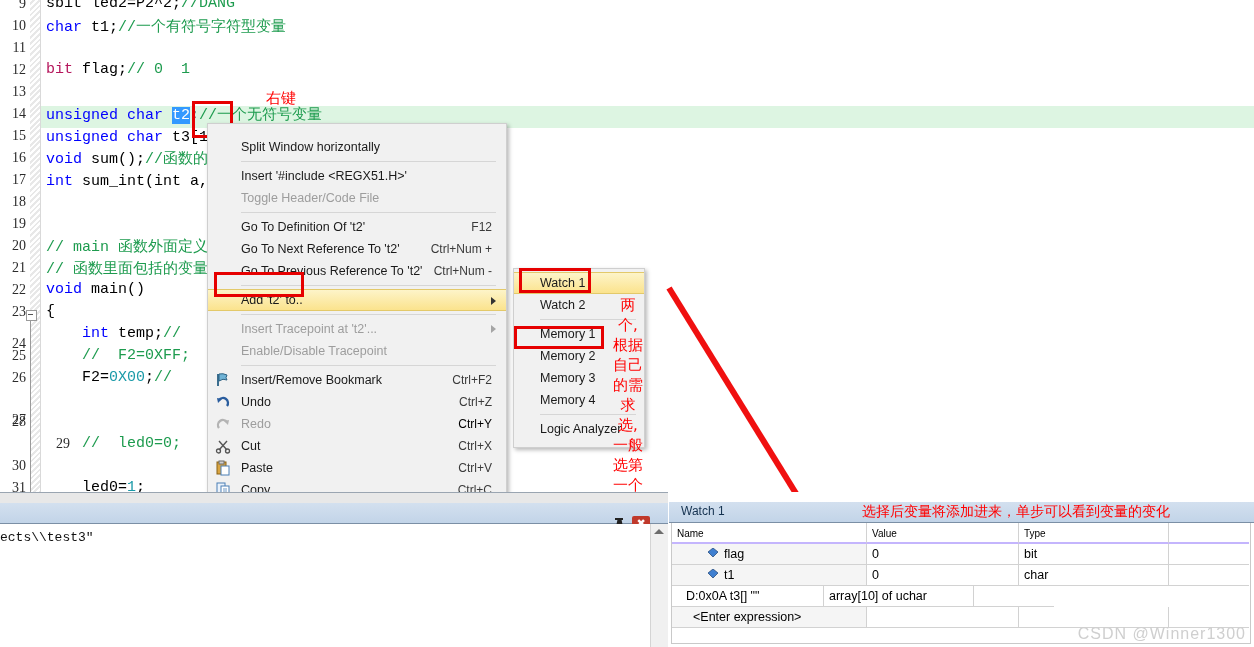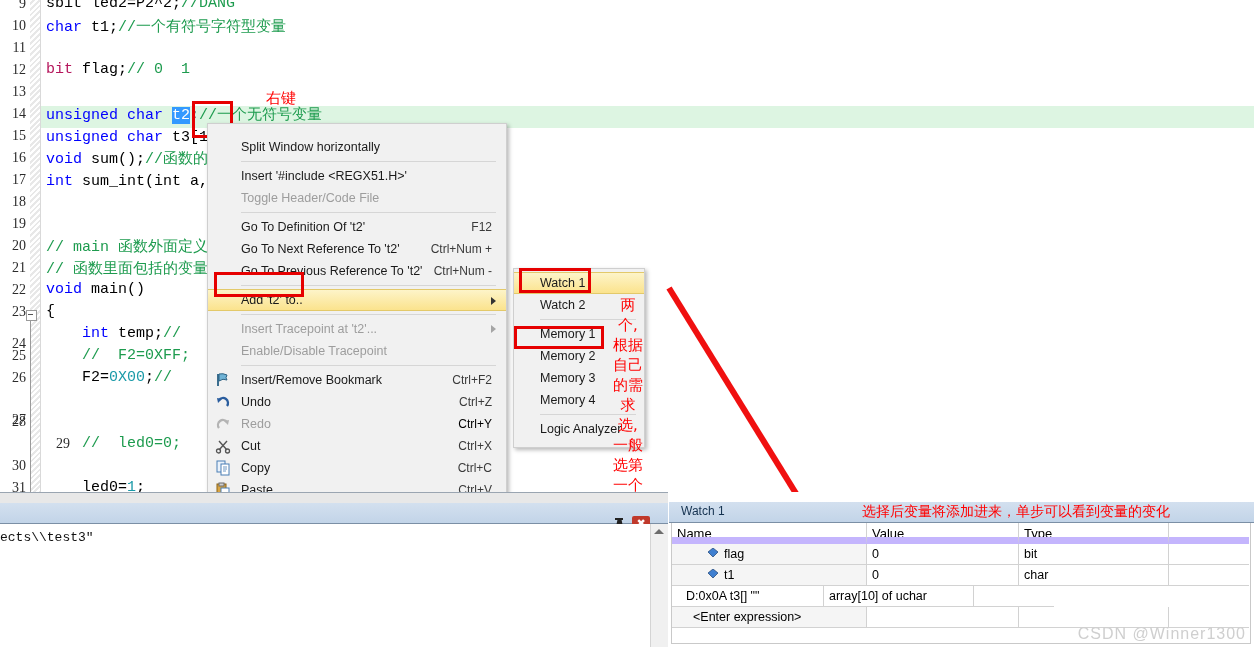--- a/index.html
+++ b/index.html
@@ -78,21 +78,21 @@
     color:#fff;font-size:11px;text-align:center;line-height:15px;font-weight:bold;border-radius:2px;}
 
   #watchpane{position:absolute;left:669px;top:492px;width:585px;height:155px;background:#fff;}
   #watch-tab{position:absolute;left:0;top:10px;width:585px;height:20px;
     background:linear-gradient(to bottom,#d3e0ef,#c2d4e8);border-bottom:1px solid #7b8fa5;}
   #watch-tab span{position:absolute;left:12px;top:2px;font-size:12px;color:#14314f;}
   #watch-grid{position:absolute;left:2px;top:31px;width:578px;height:120px;background:#fff;border:1px solid #c9c9c9;border-top:none;}
   .wrow{display:flex;height:21px;}
   .wcell{border-right:1px solid #d2d2d2;border-bottom:1px solid #d2d2d2;
     font-size:12.5px;line-height:21px;padding-left:5px;overflow:hidden;white-space:nowrap;box-sizing:border-box;}
-  .whdr .wcell{background:#fff;border-bottom:7px solid #c4b5fd;font-size:13px;}
+  .whdr .wcell{background:#fff;border-bottom:2px solid #c4b5fd;font-size:10px;}
   .c-name{width:195px;} .c-val{width:152px;} .c-type{width:150px;} .c-rest{width:80px;border-right:none;}
   .wrow.data .c-name{background:#f5f5f5;}
   .varicon{position:relative;display:inline-block;width:12px;height:11px;vertical-align:-1px;margin-right:5px;}
   .treedots{display:inline-block;width:30px;}
   .expander{display:inline-block;width:9px;height:9px;border:1px solid #9a9a9a;background:#fff;
       position:relative;vertical-align:1px;margin-right:2px;}
   .expander::before{content:"";position:absolute;left:1px;top:3px;width:5px;height:1px;background:#444;}
   .expander::after{content:"";position:absolute;left:3px;top:1px;width:1px;height:5px;background:#444;}
   #csdn{position:absolute;right:8px;bottom:4px;font-size:16px;color:#cfcfcf;letter-spacing:1px;}
 
@@ -199,32 +199,32 @@
         </span><span>Redo</span><span class="acc">Ctrl+Y</span></div>
       <div class="mi"><span class="mico">
           <svg width="16" height="16" viewBox="0 0 16 16">
             <path d="M4 3 L12 12 M12 3 L4 12" stroke="#555" stroke-width="1.4" fill="none"></path>
             <circle cx="3.5" cy="13" r="2" fill="none" stroke="#555" stroke-width="1.3"></circle>
             <circle cx="12.5" cy="13" r="2" fill="none" stroke="#555" stroke-width="1.3"></circle>
           </svg>
         </span><span>Cut</span><span class="acc">Ctrl+X</span></div>
       <div class="mi"><span class="mico">
           <svg width="16" height="16" viewBox="0 0 16 16">
+            <rect x="2" y="2" width="9" height="12" fill="#d9a441" stroke="#8a6216"></rect>
+            <rect x="4" y="1" width="5" height="3" fill="#cfcfcf" stroke="#6d6d6d"></rect>
+            <rect x="6" y="6" width="8" height="9" fill="#ffffff" stroke="#4a7fb5"></rect>
+          </svg>
+        </span><span>Paste</span><span class="acc">Ctrl+V</span></div>
+      <div class="mi"><span class="mico">
+          <svg width="16" height="16" viewBox="0 0 16 16">
             <rect x="2" y="1" width="8" height="11" fill="#eaf2fb" stroke="#4a7fb5"></rect>
             <rect x="6" y="4" width="8" height="11" fill="#ffffff" stroke="#4a7fb5"></rect>
             <path d="M8 7 h4 M8 9 h4 M8 11 h3" stroke="#4a7fb5" stroke-width="0.8"></path>
           </svg>
         </span><span>Copy</span><span class="acc">Ctrl+C</span></div>
-      <div class="mi"><span class="mico">
-          <svg width="16" height="16" viewBox="0 0 16 16">
-            <rect x="2" y="2" width="9" height="12" fill="#d9a441" stroke="#8a6216"></rect>
-            <rect x="4" y="1" width="5" height="3" fill="#cfcfcf" stroke="#6d6d6d"></rect>
-            <rect x="6" y="6" width="8" height="9" fill="#ffffff" stroke="#4a7fb5"></rect>
-          </svg>
-        </span><span>Paste</span><span class="acc">Ctrl+V</span></div>
       <div class="mi"><span>Select All</span><span class="acc">Ctrl+A</span></div>
       <div class="msep"></div>
       <div class="mi dis"><span>Execution Profiling</span><span class="arrow"></span></div>
       <div class="msep"></div>
       <div class="mi"><span>Outlining</span><span class="arrow"></span></div>
       <div class="mi"><span>Advanced</span><span class="arrow"></span></div>
       <div class="msep"></div>
       <div class="mi"><span class="chk"></span><span>Hexadecimal Display (radix=16)</span></div>
     </div>
 </div>

